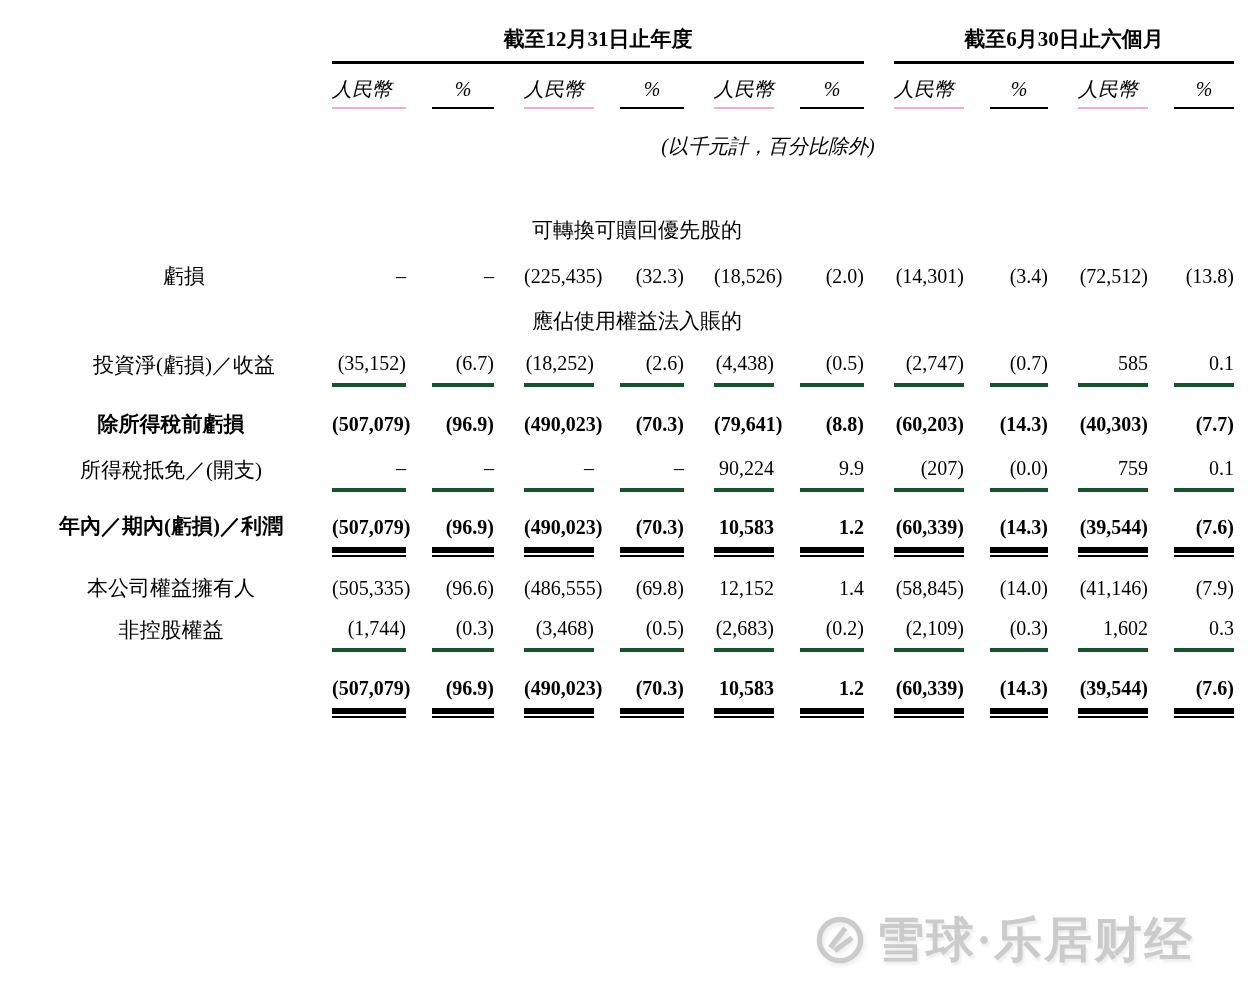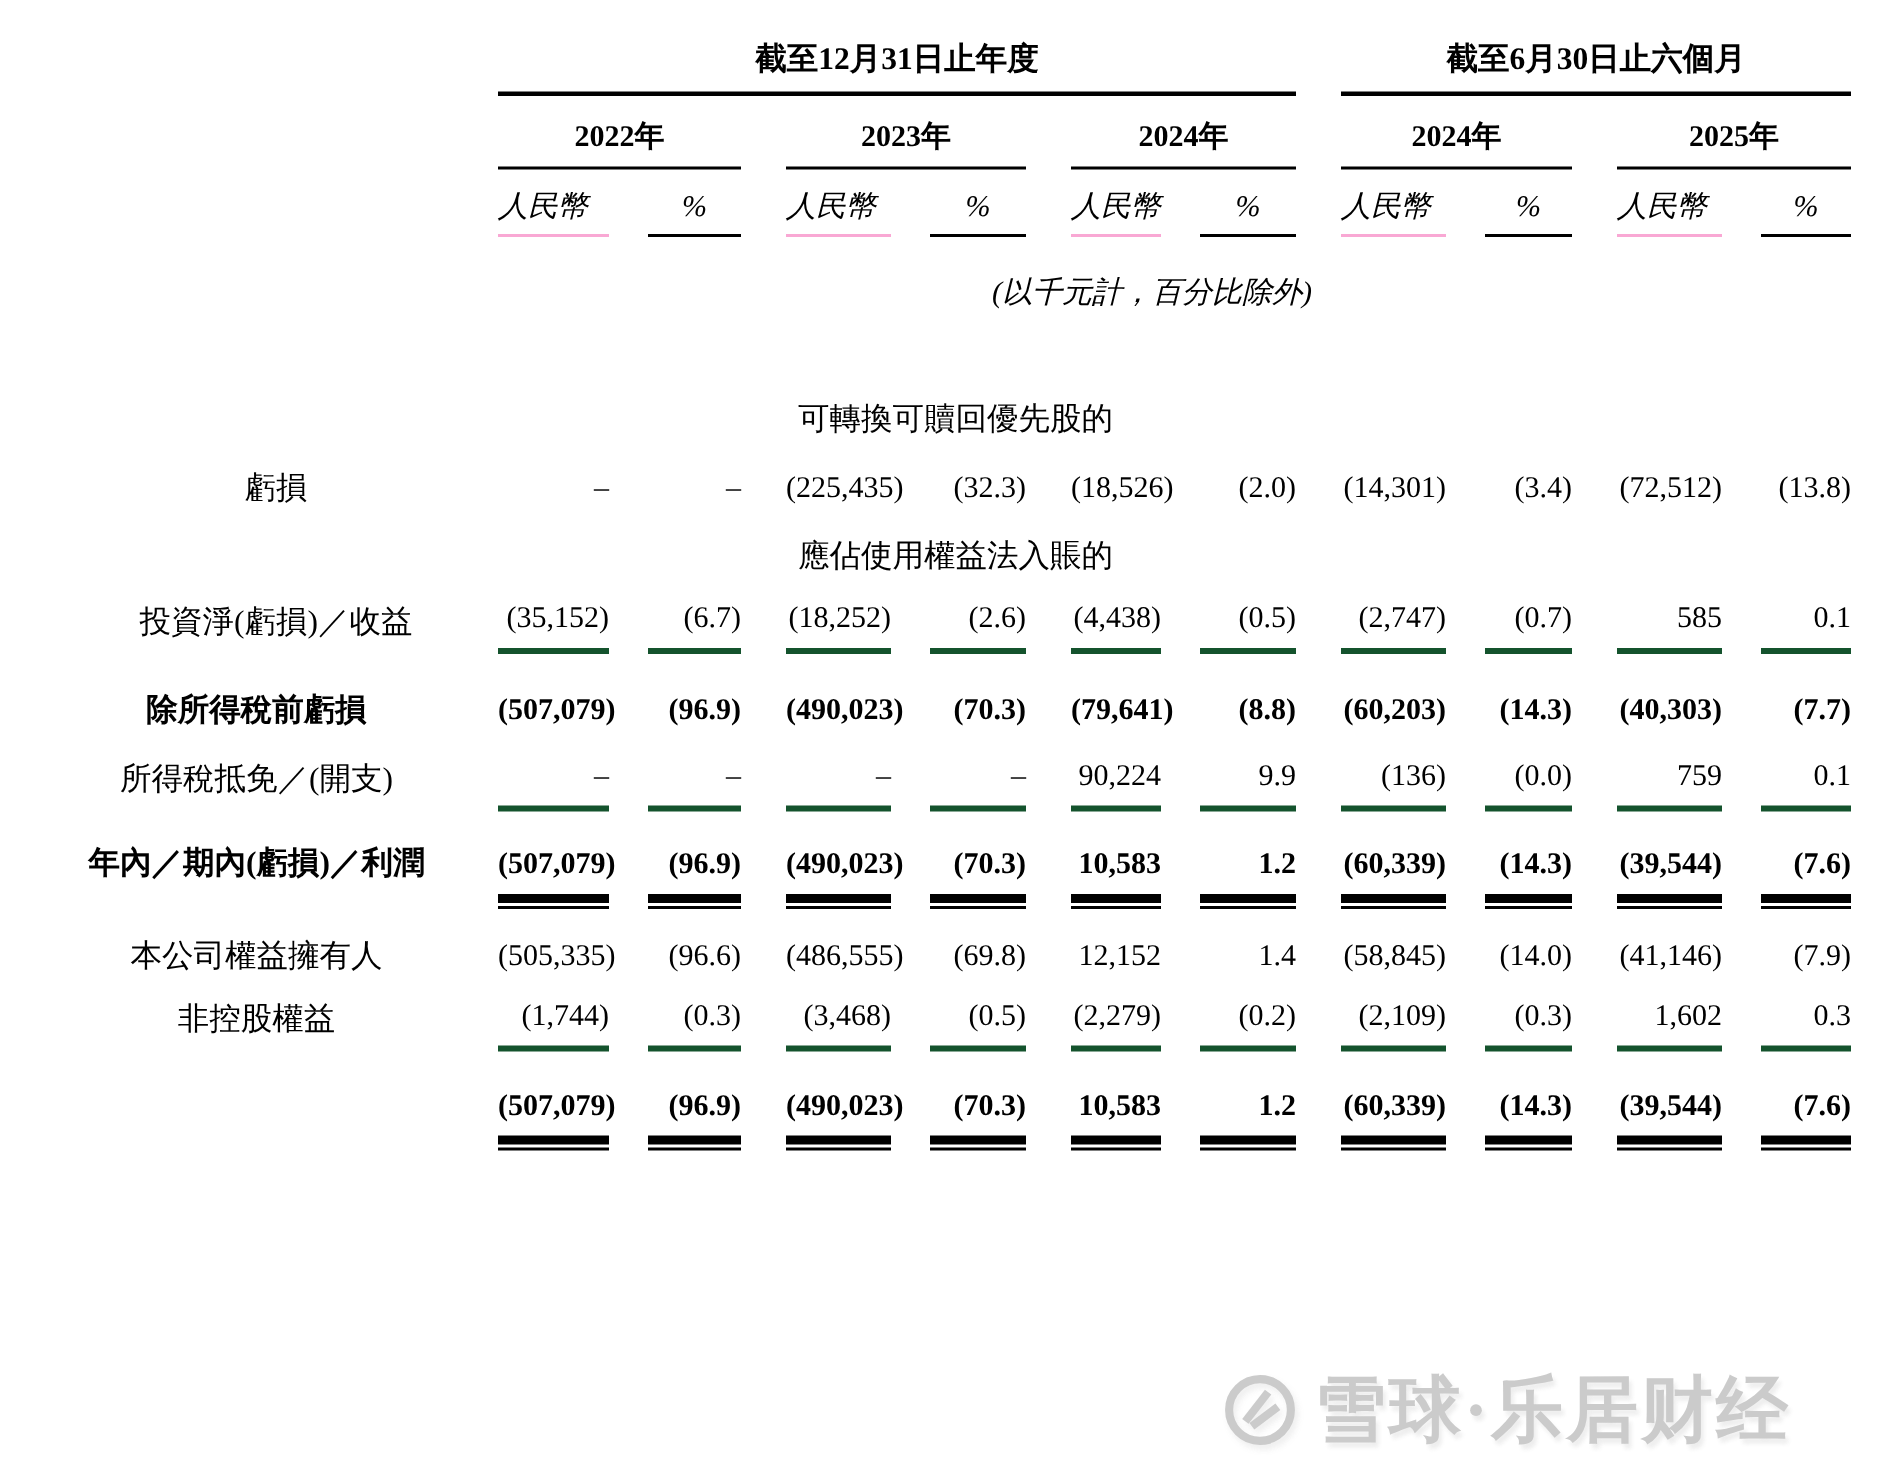--- a/index.html
+++ b/index.html
@@ -79,38 +79,20 @@
       <tr class="h1">
     <td></td>
     <td colspan="6">
       <div class="grp">截至12月31日止年度</div>
     </td>
     <td colspan="4">
       <div class="grp">截至6月30日止六個月</div>
     </td>
   </tr>
 
-  <tr class="h2">
-    <td></td>
-    <td colspan="2">
-          <div class="yr">2022年</div>
-        </td>
-    <td colspan="2">
-          <div class="yr">2023年</div>
-        </td>
-    <td colspan="2">
-          <div class="yr">2024年</div>
-        </td>
-    <td colspan="2">
-          <div class="yr">2024年</div>
-        </td>
-    <td colspan="2">
-          <div class="yr">2025年</div>
-        </td>
-  </tr>
 
   <tr class="h3">
     <td></td>
     <td>
           <div class="cur">人民幣</div>
         </td>
     <td>
           <div class="pcth">%</div>
         </td>
     <td>
@@ -271,21 +253,21 @@
     <td class="cp">
           <div class="cell u1">–</div>
         </td>
     <td class="cm">
           <div class="cell u1">90,224</div>
         </td>
     <td class="cp">
           <div class="cell u1">9.9</div>
         </td>
     <td class="cm">
-          <div class="cell u1">(136)</div>
+          <div class="cell u1">(207)</div>
         </td>
     <td class="cp">
           <div class="cell u1">(0.0)</div>
         </td>
     <td class="cm">
           <div class="cell u1">759</div>
         </td>
     <td class="cp">
           <div class="cell u1">0.1</div>
         </td>
@@ -368,21 +350,21 @@
     <td class="cp">
           <div class="cell u1">(0.3)</div>
         </td>
     <td class="cm">
           <div class="cell u1">(3,468)</div>
         </td>
     <td class="cp">
           <div class="cell u1">(0.5)</div>
         </td>
     <td class="cm">
-          <div class="cell u1">(2,279)</div>
+          <div class="cell u1">(2,683)</div>
         </td>
     <td class="cp">
           <div class="cell u1">(0.2)</div>
         </td>
     <td class="cm">
           <div class="cell u1">(2,109)</div>
         </td>
     <td class="cp">
           <div class="cell u1">(0.3)</div>
         </td>

